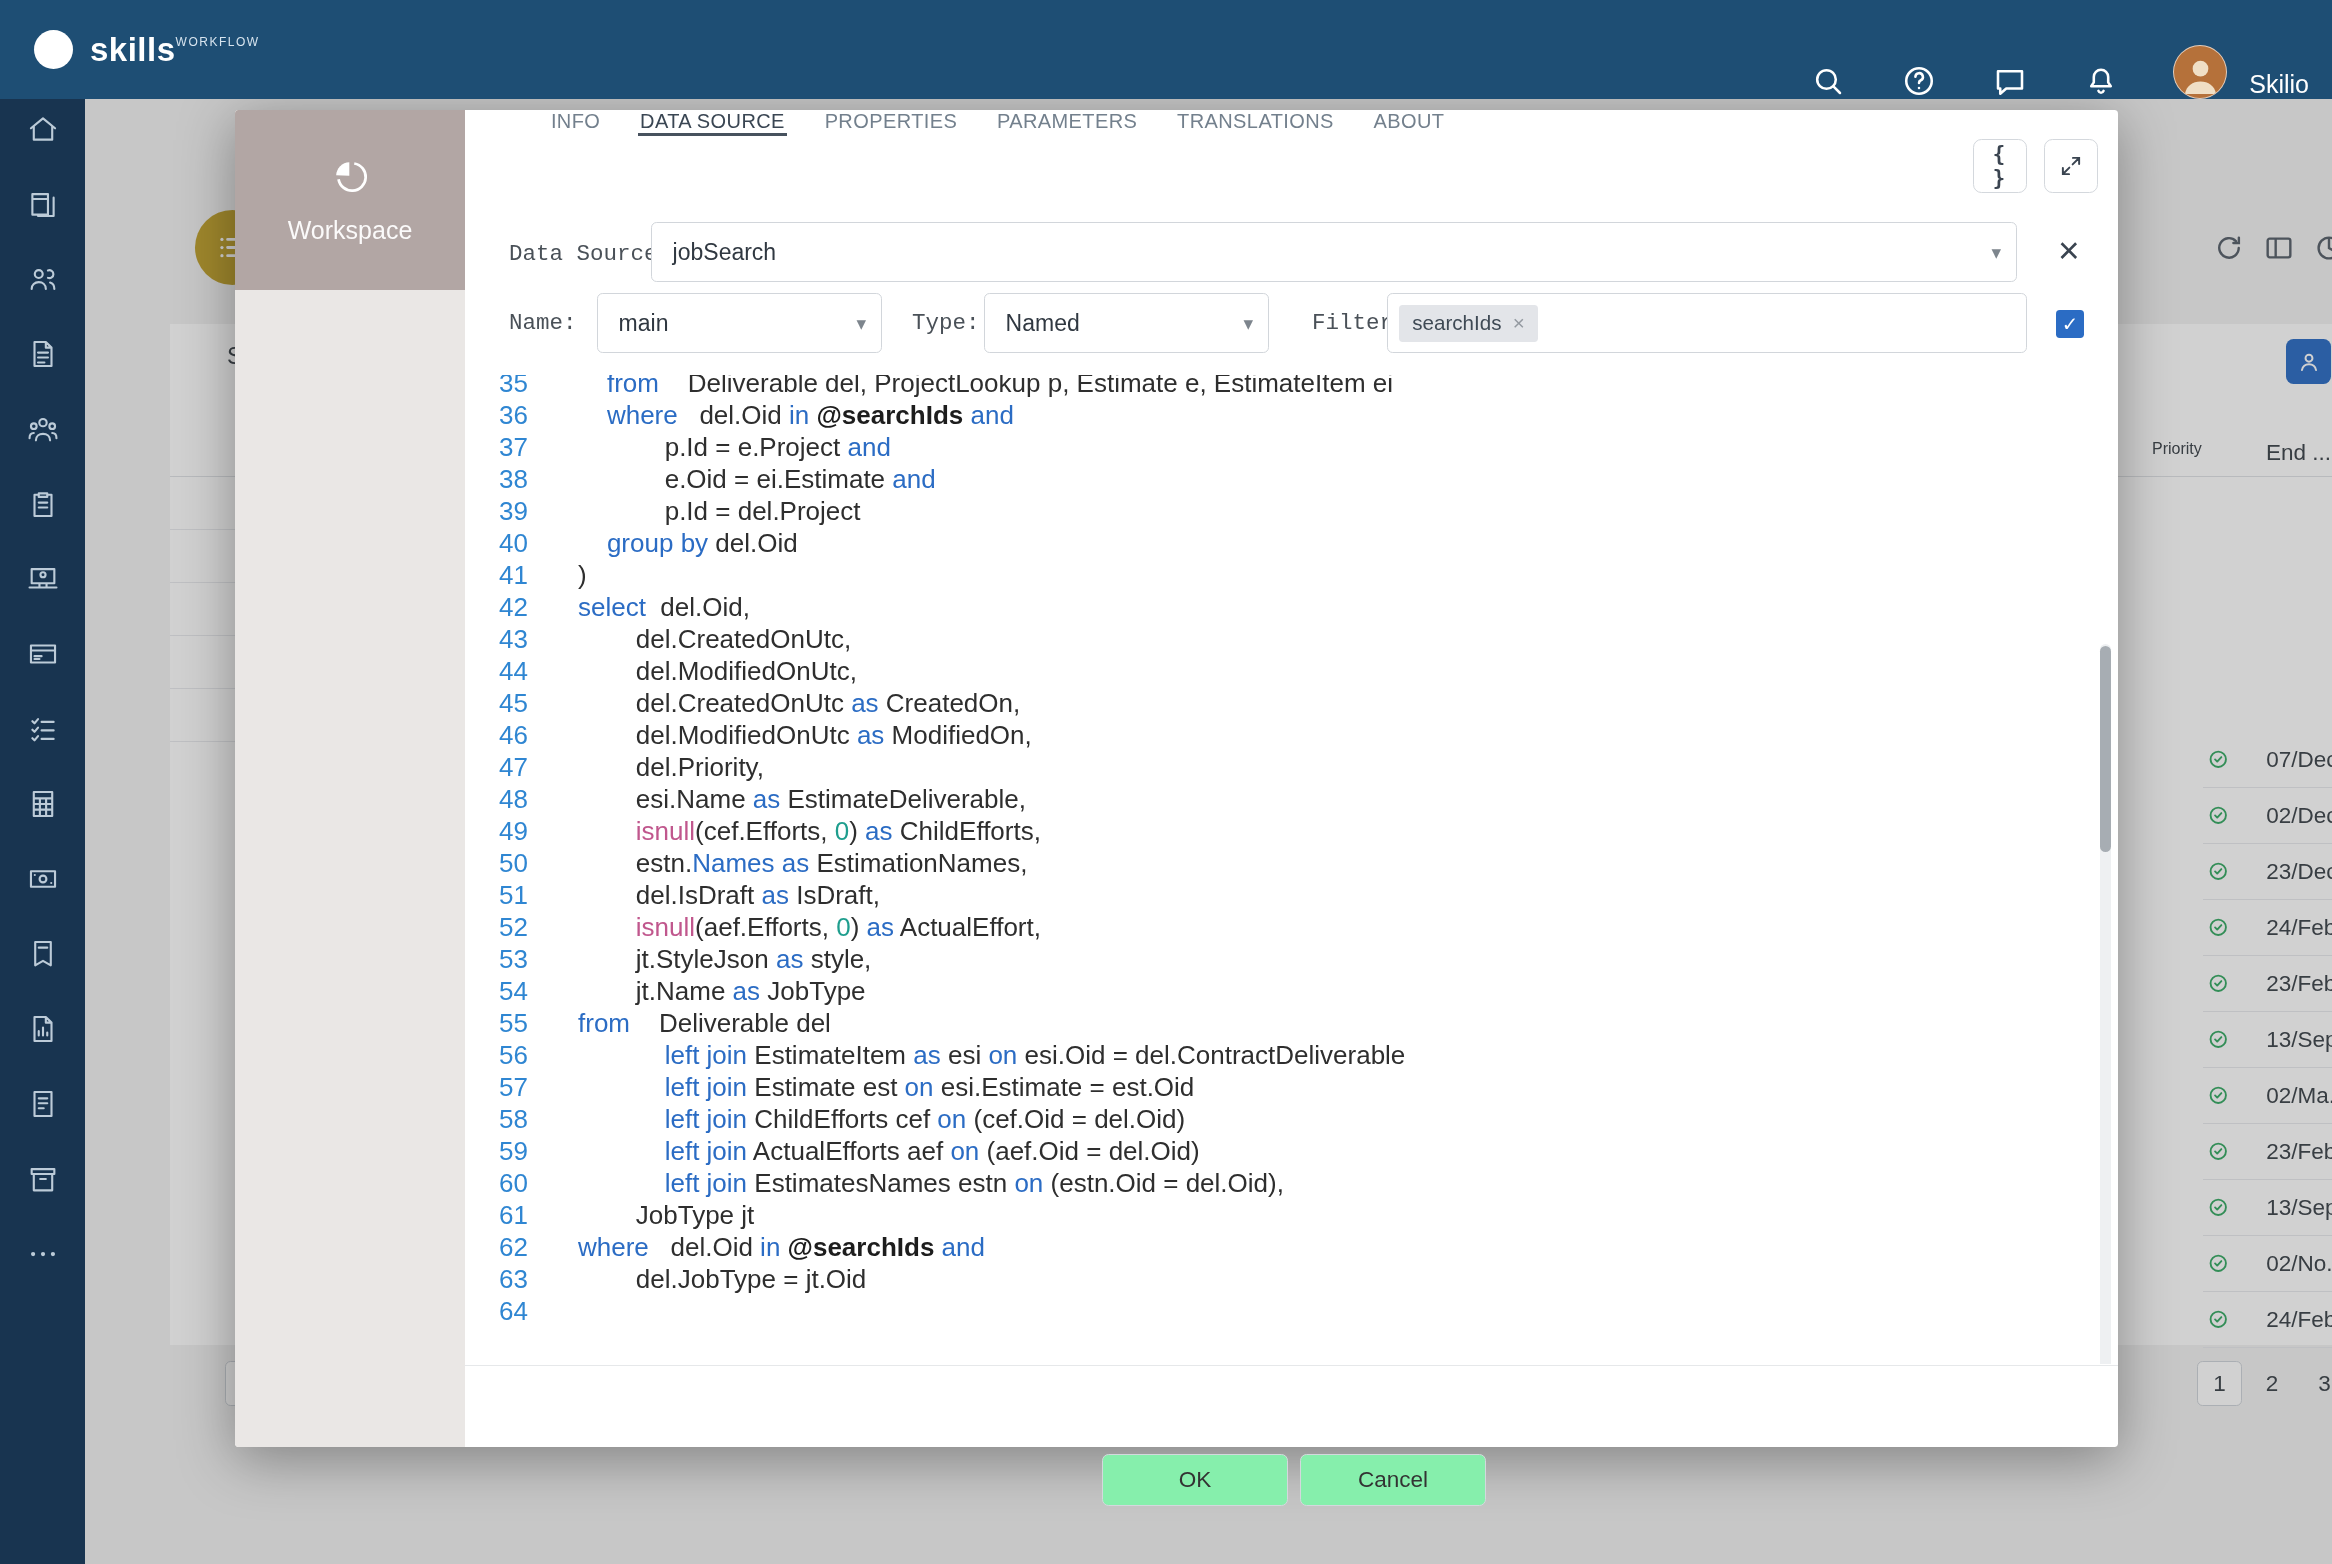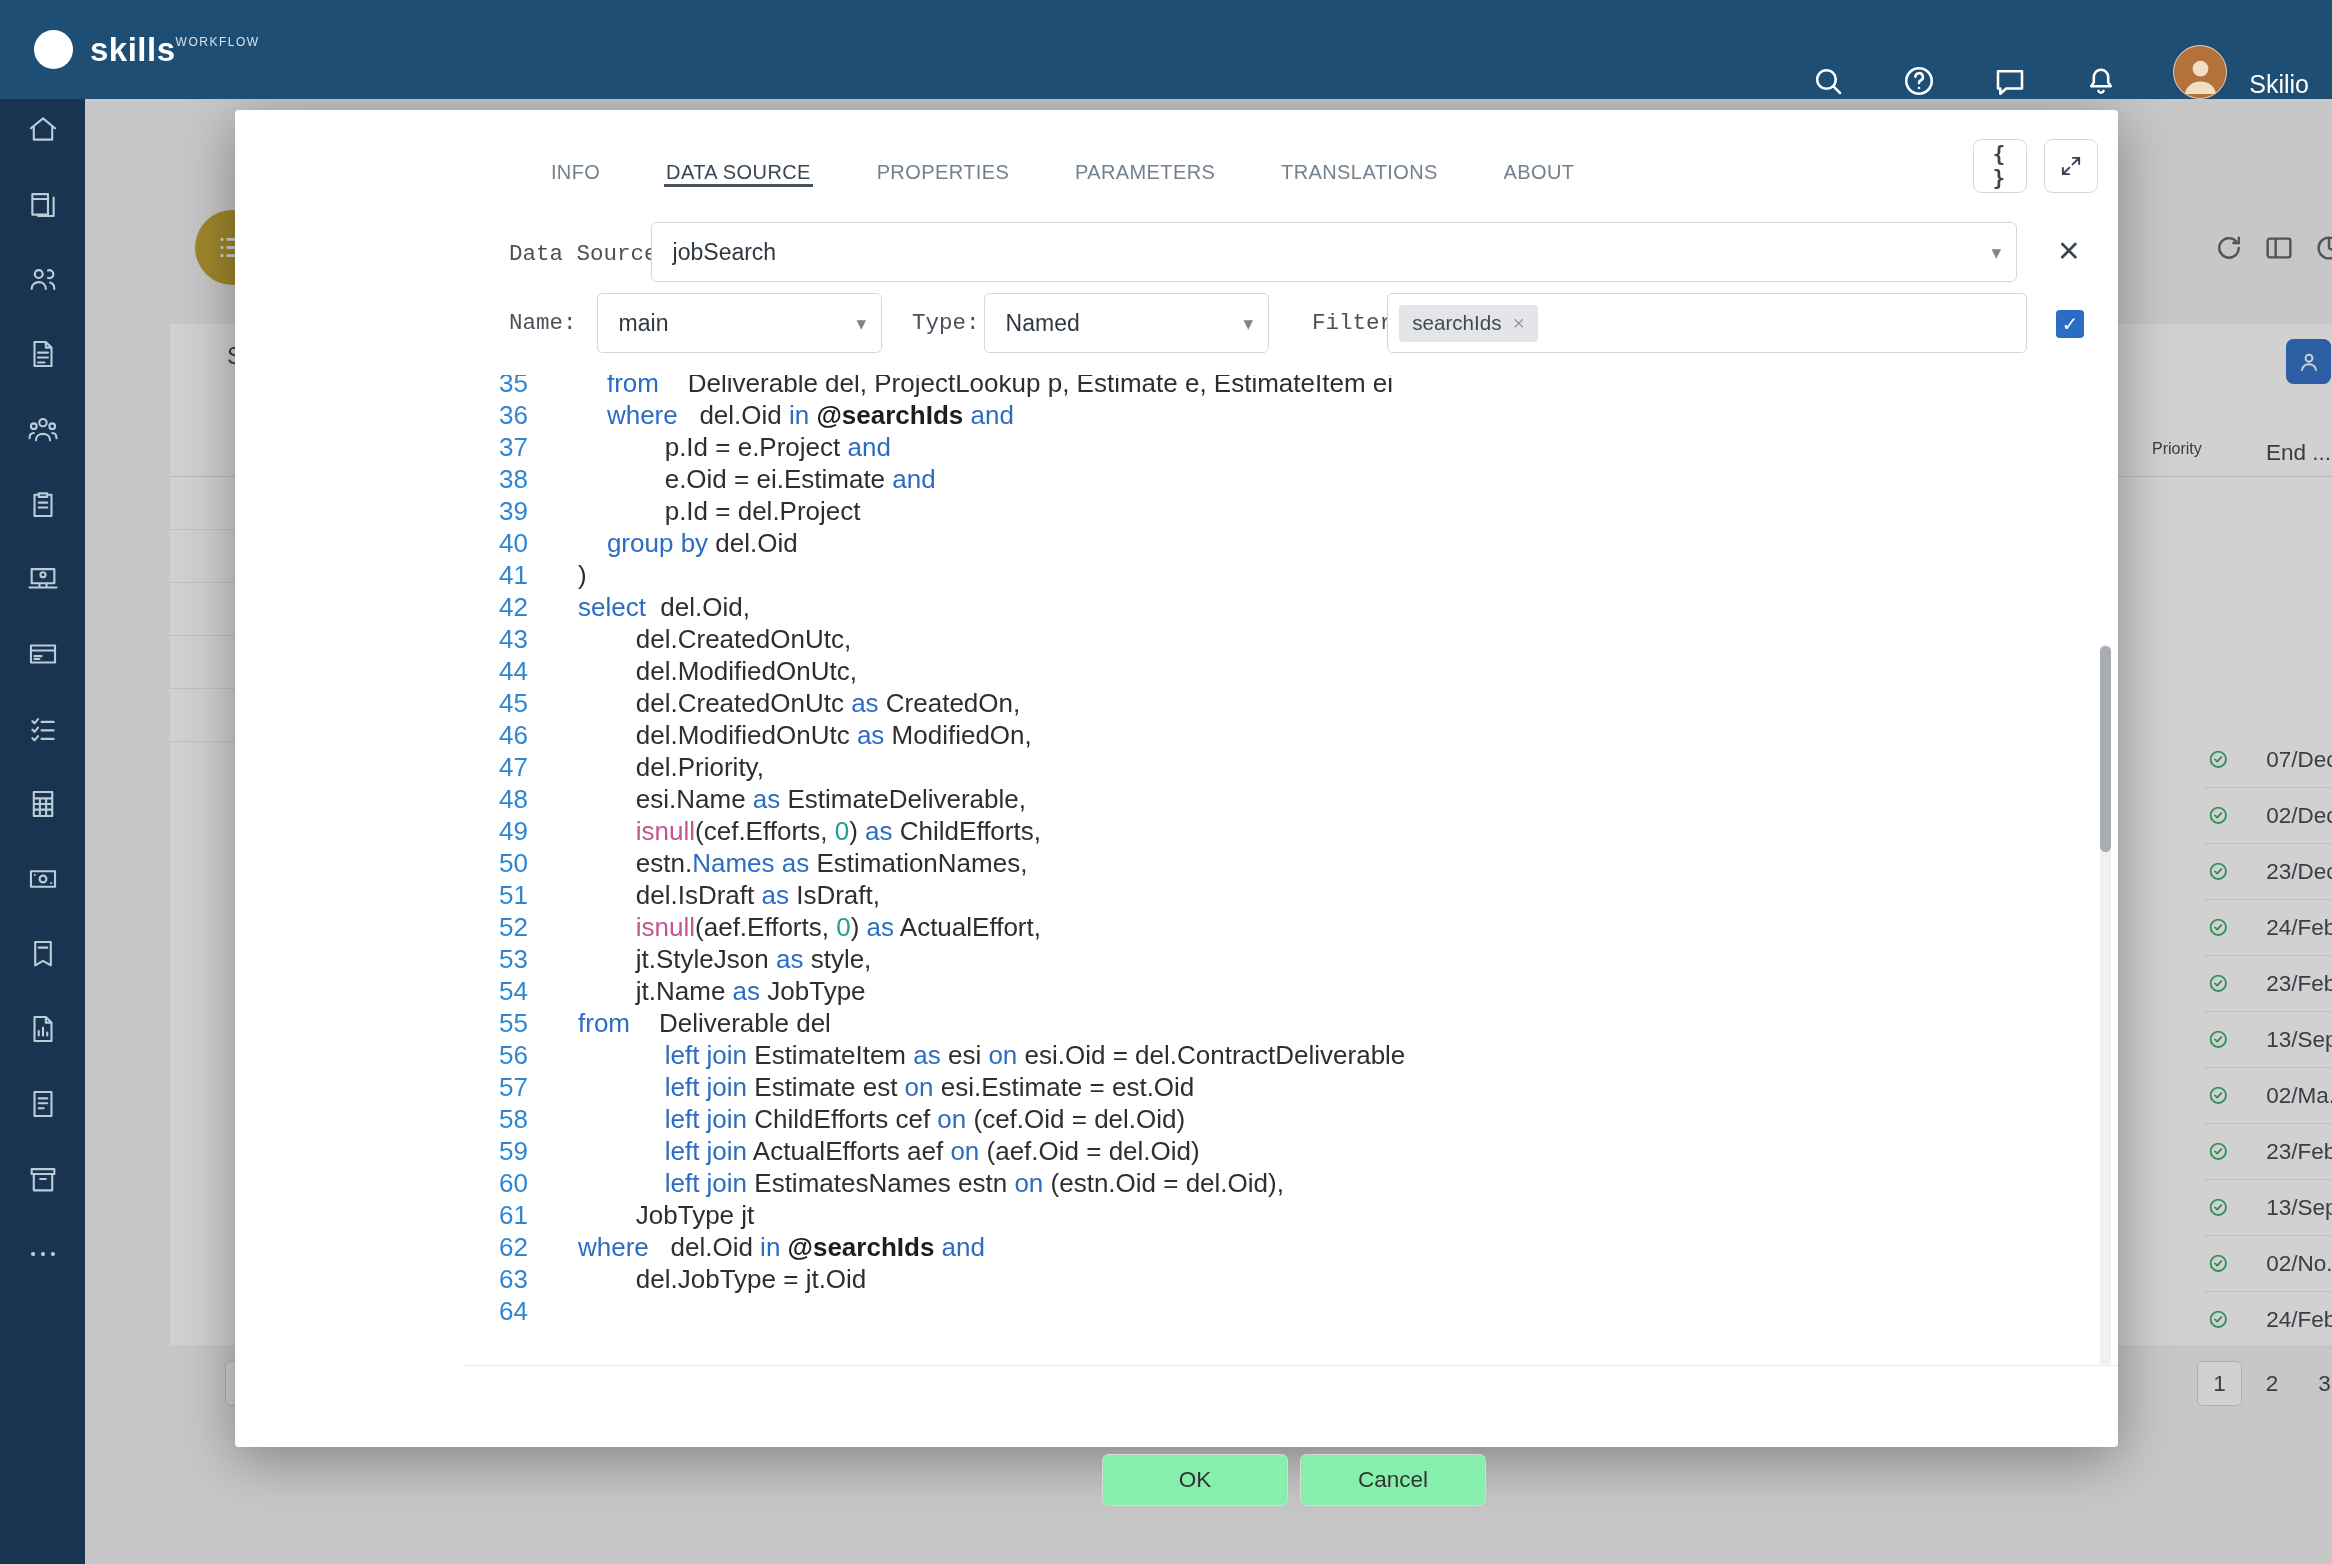--- a/index.html
+++ b/index.html
@@ -49,21 +49,21 @@
   .pagination{position:absolute;left:2112px;top:1262px;display:flex;align-items:center;gap:7.5px;z-index:2;}
   .page{width:45px;height:45px;display:flex;align-items:center;justify-content:center;font-size:22.5px;color:#3c434a;cursor:pointer;box-sizing:border-box;}
   .page.active{background:#fff;border:1.4px solid #cfd4da;border-radius:5.6px;}
   
   .overlay{position:absolute;left:85px;top:99px;right:0;bottom:0;background:rgba(45,45,45,.22);z-index:5;}
   
   .modal{position:absolute;left:235px;top:110px;width:1883px;height:1337px;background:#ffffff;z-index:10;border-radius:3.7px;box-shadow:0 11.2px 56px rgba(0,0,0,.35);}
   .ws{position:absolute;left:0;top:0;bottom:0;width:230px;background:#eae7e5;border-radius:3.7px 0 0 3.7px;}
   .ws-head{position:absolute;left:0;top:0;width:230px;height:180px;background:#b2a6a4;display:flex;flex-direction:column;align-items:center;justify-content:center;gap:13px;color:#fbfafa;font-size:25px;cursor:pointer;border-radius:3.7px 0 0 0;}
   .modal-main{position:absolute;left:230px;top:0;right:0;bottom:0;}
-  .tabs{position:absolute;left:0;top:0;height:77px;display:flex;align-items:flex-end;padding-left:84px;gap:62px;}
+  .tabs{position:absolute;left:0;top:0;height:77px;display:flex;align-items:flex-start;padding-left:84px;gap:36px;}
   .tab{display:flex;align-items:center;font-size:20px;letter-spacing:0.4px;color:#73808d;border-bottom:3.7px solid transparent;box-sizing:border-box;cursor:pointer;padding:0 1.9px;}
   .tab.active{color:#3a4653;border-bottom-color:#47525e;}
   .iconbtn{position:absolute;top:29px;width:54px;height:54px;border:1.5px solid #d4d8dd;border-radius:8.4px;background:#fff;color:#3a4450;display:flex;align-items:center;justify-content:center;cursor:pointer;box-sizing:border-box;}
   .iconbtn.codebtn{left:1508px;font-family:"DejaVu Sans Mono",monospace;font-size:20.6px;font-weight:bold;letter-spacing:1.9px;}
   .iconbtn.expandbtn{left:1579px;}
   .f-label{position:absolute;font-size:22.5px;color:#4a5158;font-family:Liberation Mono, monospace;}
   .select{position:absolute;height:60px;border:1.4px solid #d2d6db;border-radius:5.6px;background:#fff;box-sizing:border-box;display:flex;align-items:center;cursor:pointer;}
   .select .val{margin-left:20.6px;font-size:23px;color:#303841;}
   .select .caret{position:absolute;right:15px;color:#7d858d;font-size:19px;}
   .closex{position:absolute;left:1593px;top:122px;font-size:37px;color:#3a4450;background:none;border:none;cursor:pointer;line-height:1;padding:0;}
@@ -357,20 +357,31 @@
   <div class="pagination" id="pagination">
       <div class="page active">1</div>
       <div class="page">2</div>
       <div class="page">3</div>
     </div>
 </main>
 
 <div class="overlay"></div>
 
 <section class="modal">
+  <aside class="ws">
+    <div class="ws-head">
+      <span>
+        <svg width="41" height="41" viewBox="0 0 24 24" fill="none" stroke="#ffffff" stroke-width="1.6">
+            <path d="M14.2 4.4A8 8 0 1 1 5 13.6"></path>
+            <path d="M11.3 3.6a8 8 0 0 0-7.7 7.7l7.7.3z" fill="#ffffff" stroke="none"></path>
+          </svg>
+      </span>
+      <span>Workspace</span>
+    </div>
+  </aside>
 
   <div class="modal-main">
     <div class="tabs" id="tabs">
         <div class="tab">INFO</div>
         <div class="tab active">DATA SOURCE</div>
         <div class="tab">PROPERTIES</div>
         <div class="tab">PARAMETERS</div>
         <div class="tab">TRANSLATIONS</div>
         <div class="tab">ABOUT</div>
       </div>

